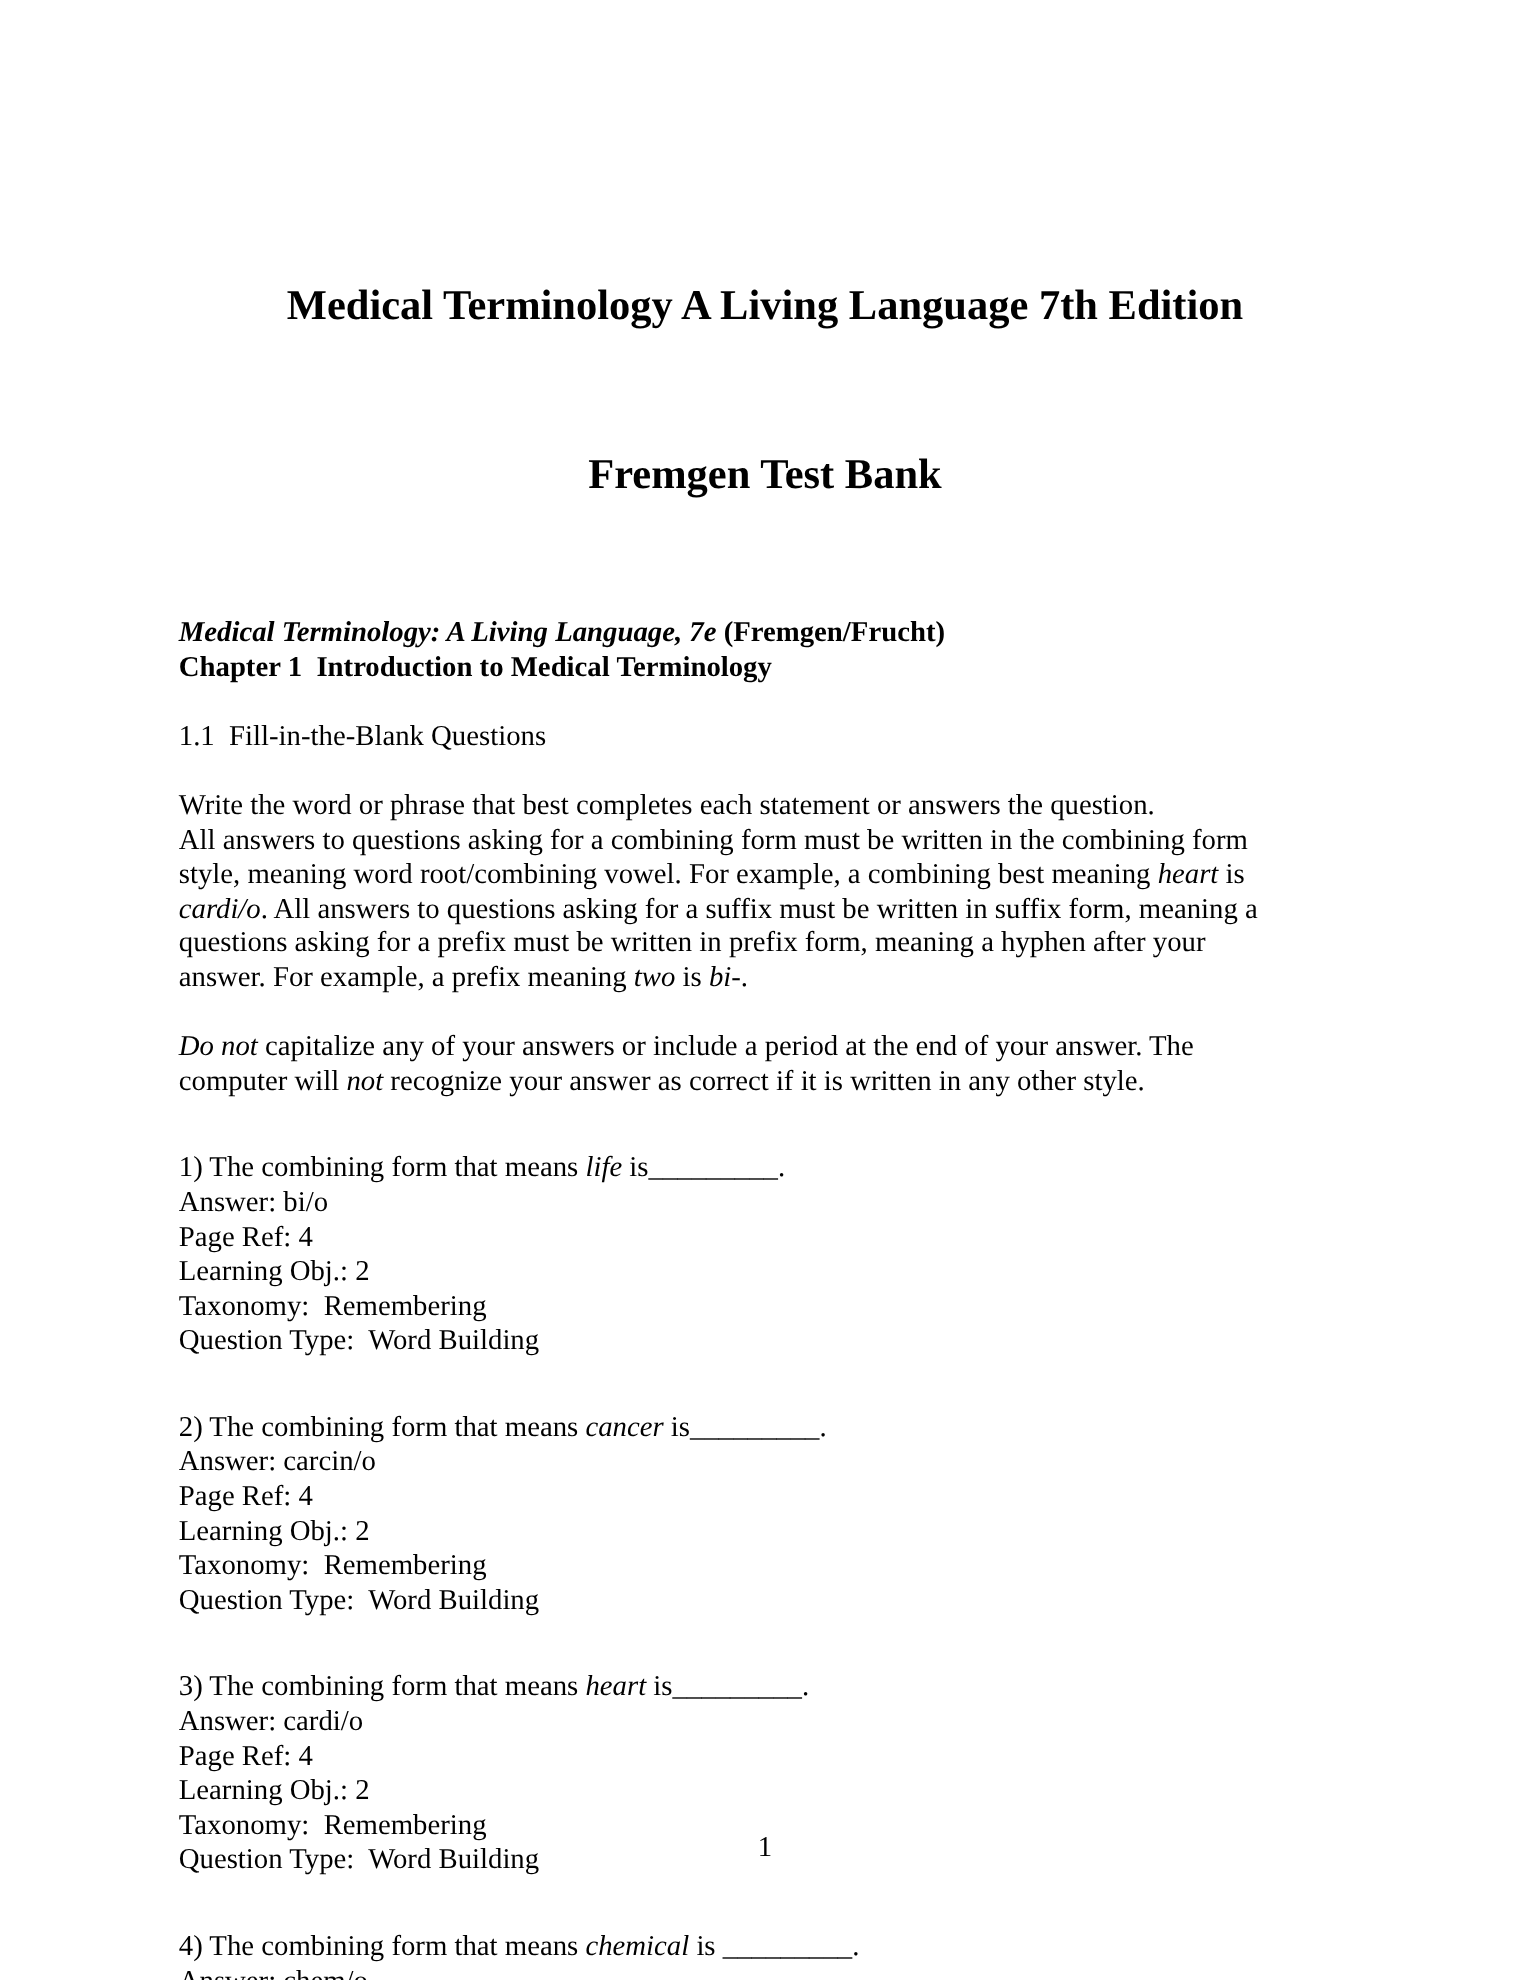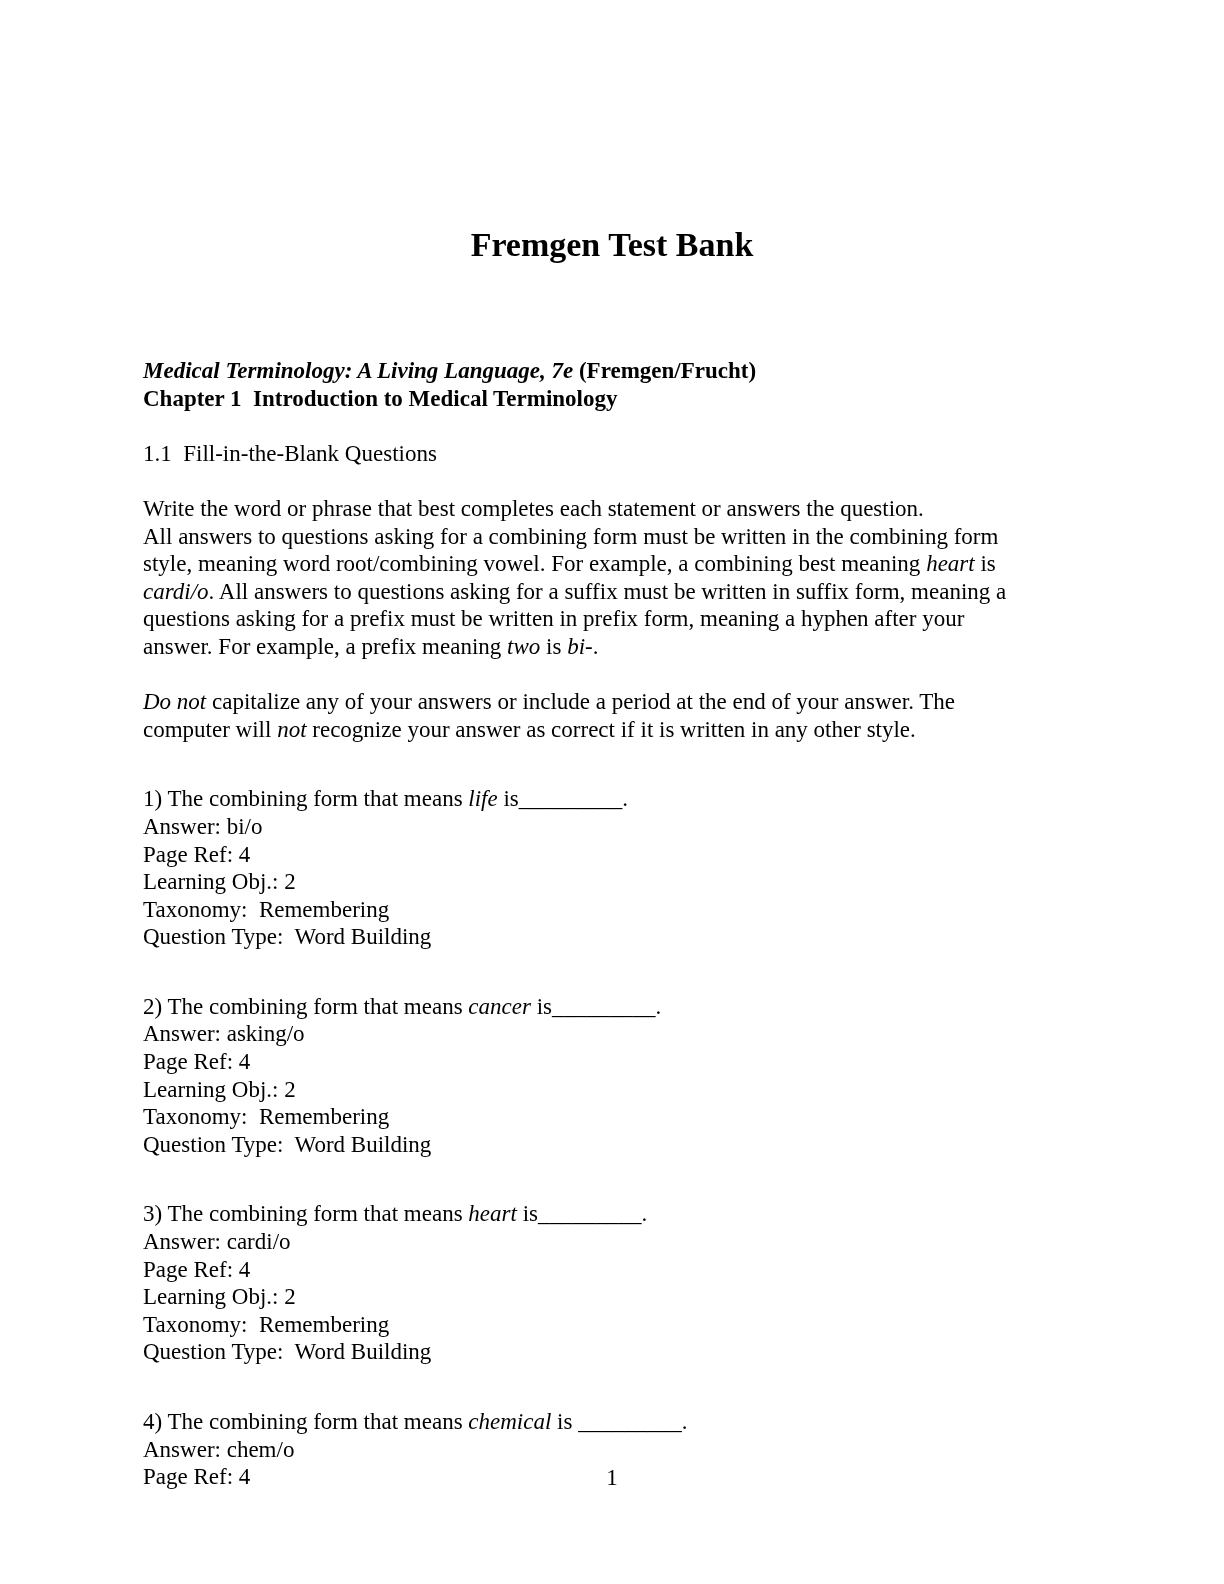--- a/index.html
+++ b/index.html
@@ -41,20 +41,21 @@
   }
   i { font-style: italic; text-align: right; }
 </style>
 </head>
 <body>
 
 <div class="page">
   <div class="content">
 
     <div class="doc-title">
+      <div class="line">Medical Terminology A Living Language 7th Edition</div>
       <div class="line">Fremgen Test Bank</div>
     </div>
 
     <div class="line b"><i>Medical Terminology: A Living Language, 7e</i><span> (Fremgen/Frucht)</span></div>
     <div class="line b">Chapter 1  Introduction to Medical Terminology</div>
 
     <div class="line gap1">1.1  Fill-in-the-Blank Questions</div>
 
     <div class="gap1">
       <div class="line"><span>Write the word or phrase that best completes each statement or answers the question.</span></div>
@@ -74,21 +75,21 @@
       <div class="line"><span>1) The combining form that means </span><i>life</i><span> is</span><span>_________</span><span>.</span></div>
       <div class="line">Answer: bi/o</div>
       <div class="line">Page Ref: 4</div>
       <div class="line">Learning Obj.: 2</div>
       <div class="line">Taxonomy:  Remembering</div>
       <div class="line">Question Type:  Word Building</div>
     </div>
 
     <div class="qblock">
       <div class="line"><span>2) The combining form that means </span><i>cancer</i><span> is</span><span>_________</span><span>.</span></div>
-      <div class="line">Answer: asking/o</div>
+      <div class="line">Answer: carcin/o</div>
       <div class="line">Page Ref: 4</div>
       <div class="line">Learning Obj.: 2</div>
       <div class="line">Taxonomy:  Remembering</div>
       <div class="line">Question Type:  Word Building</div>
     </div>
 
     <div class="qblock">
       <div class="line"><span>3) The combining form that means </span><i>heart</i><span> is</span><span>_________</span><span>.</span></div>
       <div class="line">Answer: cardi/o</div>
       <div class="line">Page Ref: 4</div>

